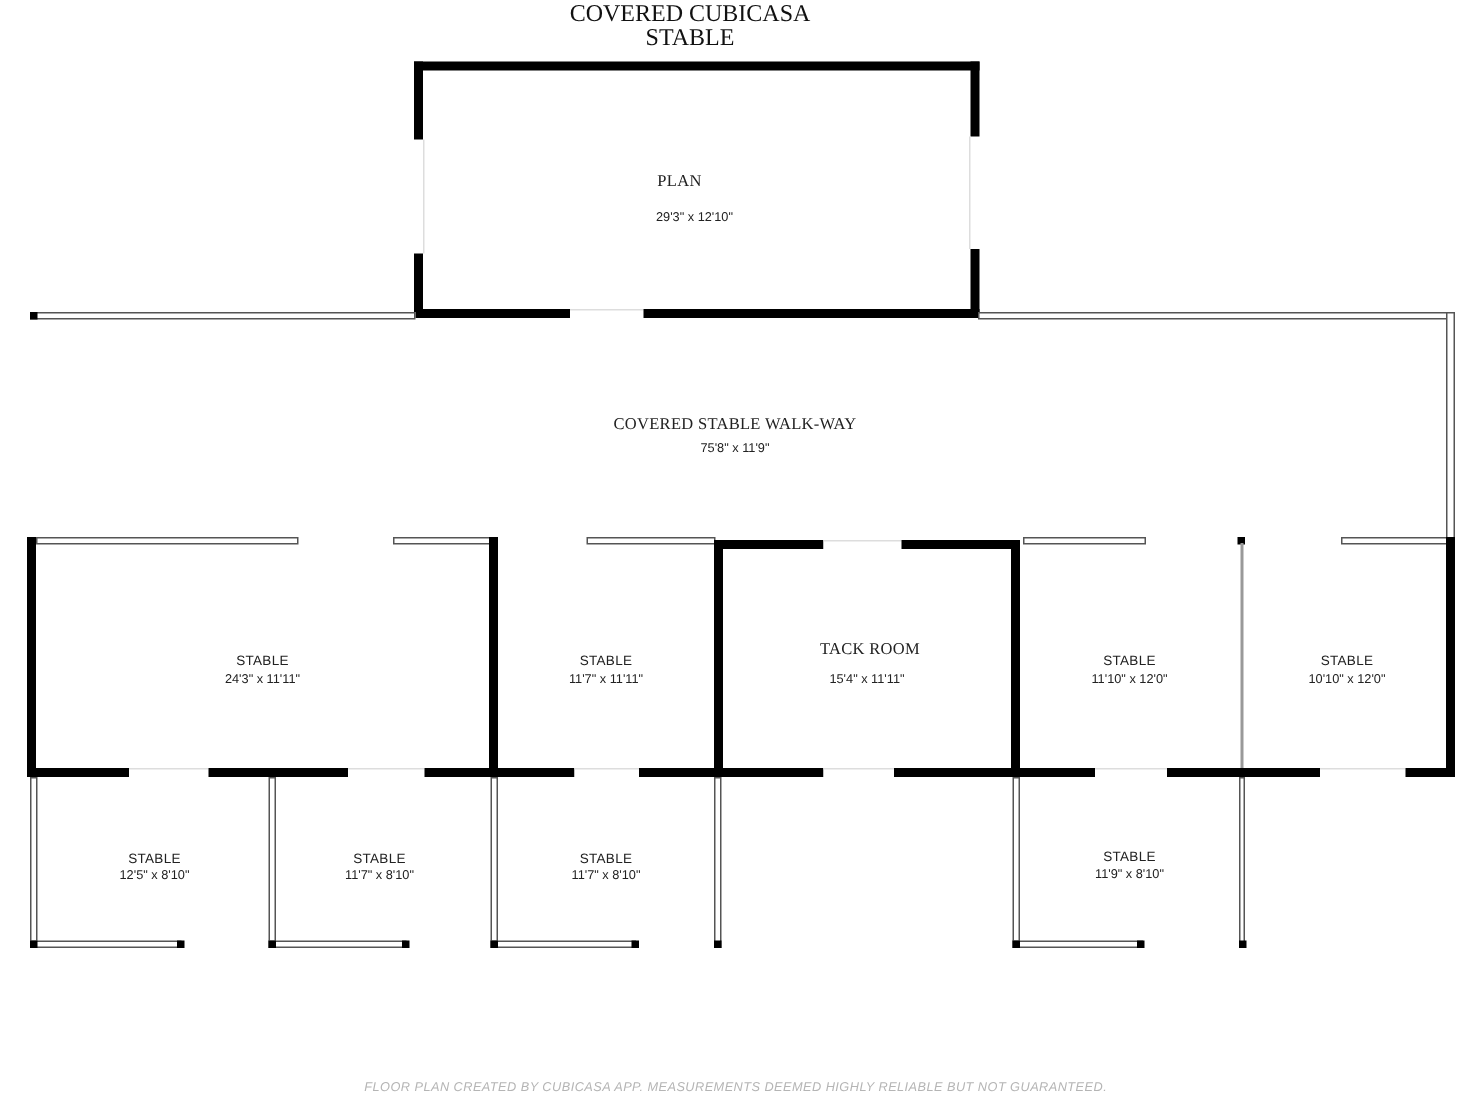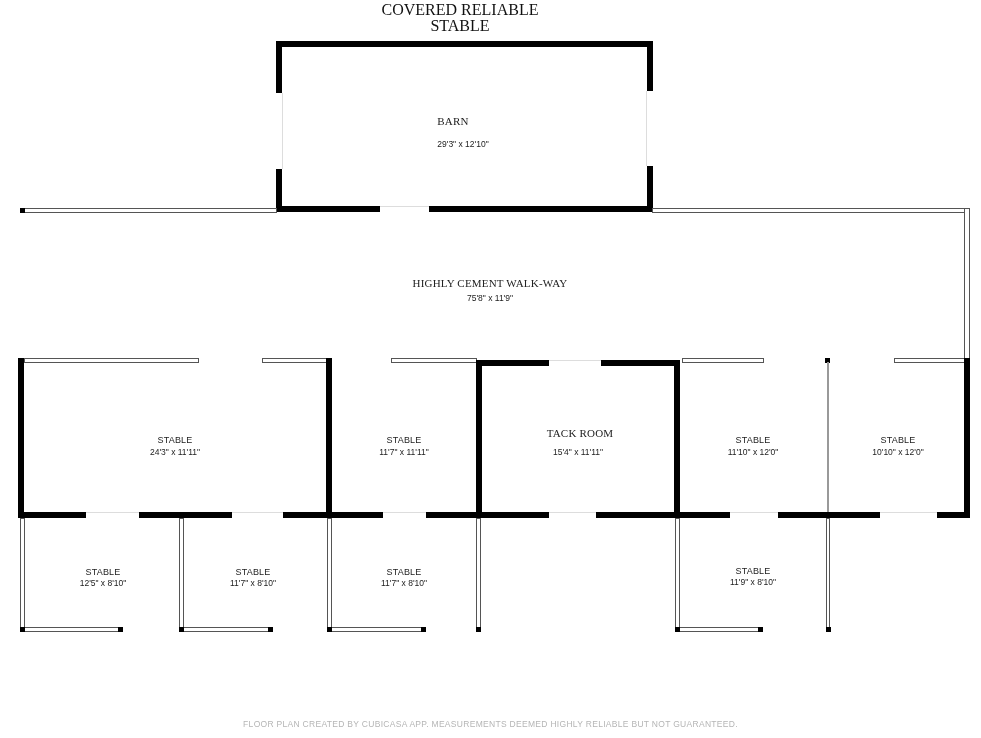--- a/index.html
+++ b/index.html
@@ -7,60 +7,60 @@
     .abs { position:absolute; }
     .wall { position:absolute; background:#000; }
     .thin { position:absolute; border:1px solid #555; background:#fff; box-sizing:border-box; }
     .line { position:absolute; background:#777; }
     .gap  { position:absolute; background:#fff; border-top:1px solid #ddd; box-sizing:border-box; }
     .post { position:absolute; background:#000; width:5px; height:5px; }
     .serif-title { font-family:"Liberation Serif", serif; color:#111; text-align:center; }
     .room-name { position:absolute; text-align:center; font-size:9px; color:#222; letter-spacing:0.2px; }
     .room-name.serif { font-family:"Liberation Serif", serif; font-size:11px; }
     .room-dim { position:absolute; text-align:center; font-size:8.5px; color:#222; }
-    .footer { position:absolute; left:0; width:981px; top:719px; text-align:center; font-size:8.5px; color:#b5b5b5; letter-spacing:0.3px; }
+    .footer { position:absolute; left:0; width:981px; top:719px; text-align:center; font-size:8.5px; color:#b5b5b5; letter-spacing:0.3px;font-style:italic; }
   </style>
 </head>
 <body>
 
 <div class="abs serif-title" style="left:330px; top:2px; width:260px; font-size:16px; line-height:16px;">
-  <div>COVERED RELIABLE</div>
+  <div>COVERED CUBICASA</div>
   <div>STABLE</div>
 </div>
 
 <div>
 
   <div class="wall" style="left:276px; top:41px; width:377px; height:6px;"></div>
 
   <div class="wall" style="left:276px; top:41px; width:6px; height:52px;"></div>
   <div class="wall" style="left:276px; top:169px; width:6px; height:43px;"></div>
   <div class="line" style="left:282px; top:93px; width:1px; height:76px; background:#ddd;"></div>
 
   <div class="wall" style="left:647px; top:41px; width:6px; height:50px;"></div>
   <div class="wall" style="left:647px; top:166px; width:6px; height:46px;"></div>
   <div class="line" style="left:646px; top:91px; width:1px; height:75px; background:#ddd;"></div>
 
   <div class="wall" style="left:276px; top:206px; width:104px; height:6px;"></div>
   <div class="gap" style="left:380px; top:206px; width:49px; height:6px;"></div>
   <div class="wall" style="left:429px; top:206px; width:224px; height:6px;"></div>
 
-  <div class="room-name serif" style="left:413px; top:115px; width:80px;">BARN</div>
+  <div class="room-name serif" style="left:413px; top:115px; width:80px;">PLAN</div>
   <div class="room-dim" style="left:413px; top:139px; width:100px;">29'3" x 12'10"</div>
 </div>
 
 <div>
 
   <div class="thin" style="left:20px; top:208px; width:257px; height:5px;"></div>
   <div class="post" style="left:20px; top:208px;"></div>
 
   <div class="thin" style="left:652px; top:208px; width:318px; height:5px;"></div>
 
   <div class="thin" style="left:964px; top:208px; width:6px; height:152px;"></div>
 
-  <div class="room-name serif" style="left:380px; top:277px; width:220px;">HIGHLY CEMENT WALK-WAY</div>
+  <div class="room-name serif" style="left:380px; top:277px; width:220px;">COVERED STABLE WALK-WAY</div>
   <div class="room-dim" style="left:420px; top:293px; width:140px;">75'8" x 11'9"</div>
 </div>
 
 <div>
 
   <div class="thin" style="left:24px; top:358px; width:175px; height:5px;"></div>
   <div class="thin" style="left:262px; top:358px; width:66px; height:5px;"></div>
   <div class="thin" style="left:391px; top:358px; width:86px; height:5px;"></div>
   <div class="thin" style="left:682px; top:358px; width:82px; height:5px;"></div>
   <div class="thin" style="left:894px; top:358px; width:72px; height:5px;"></div>

